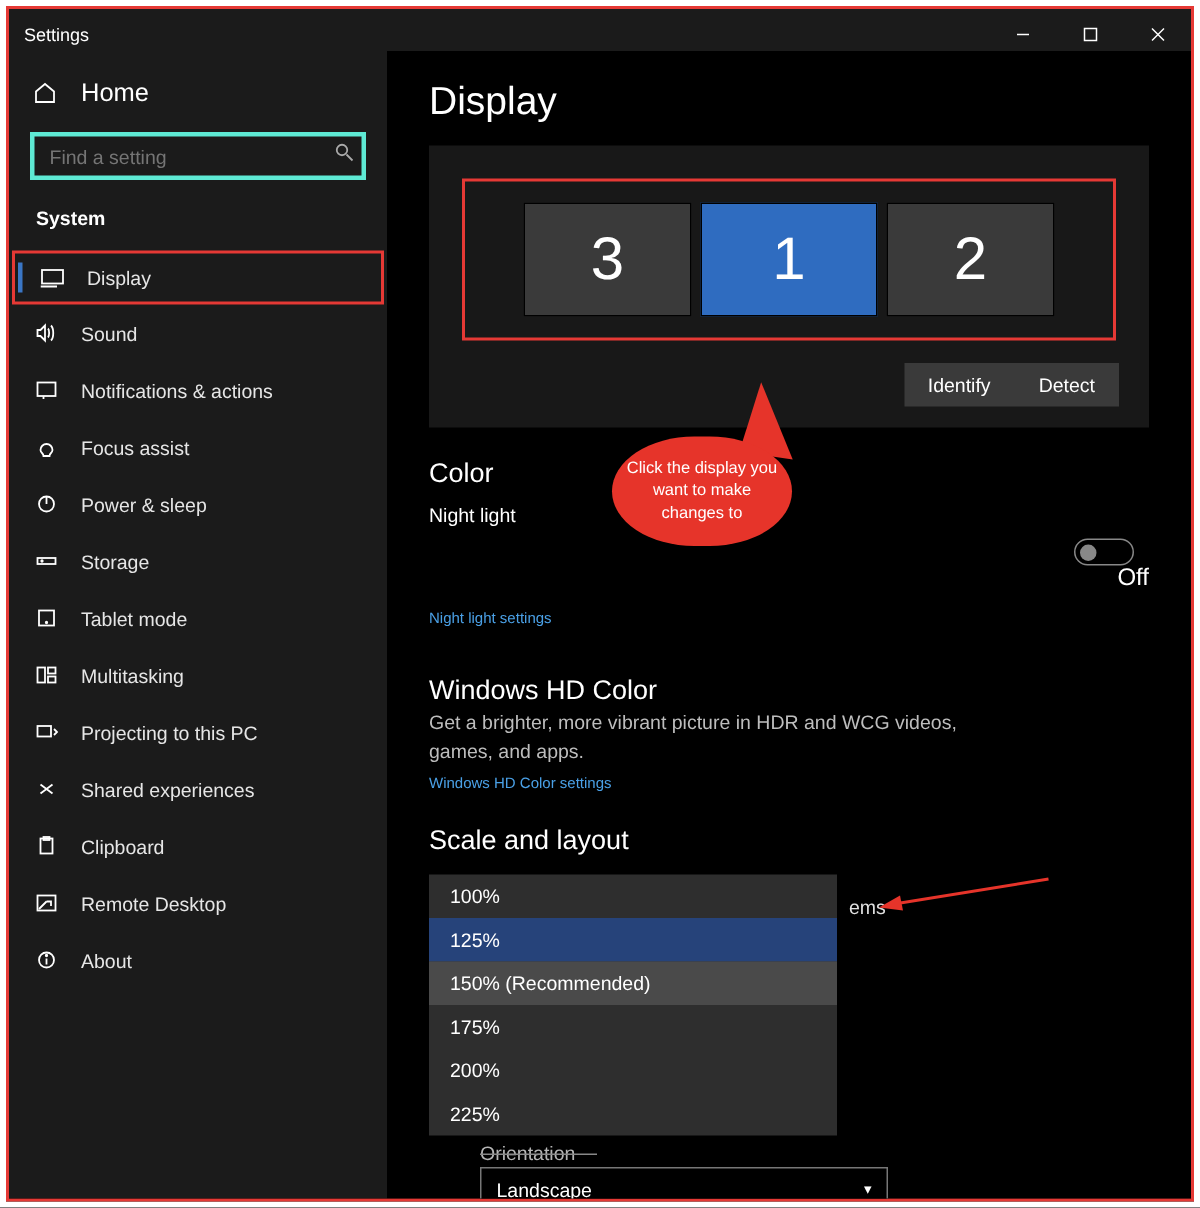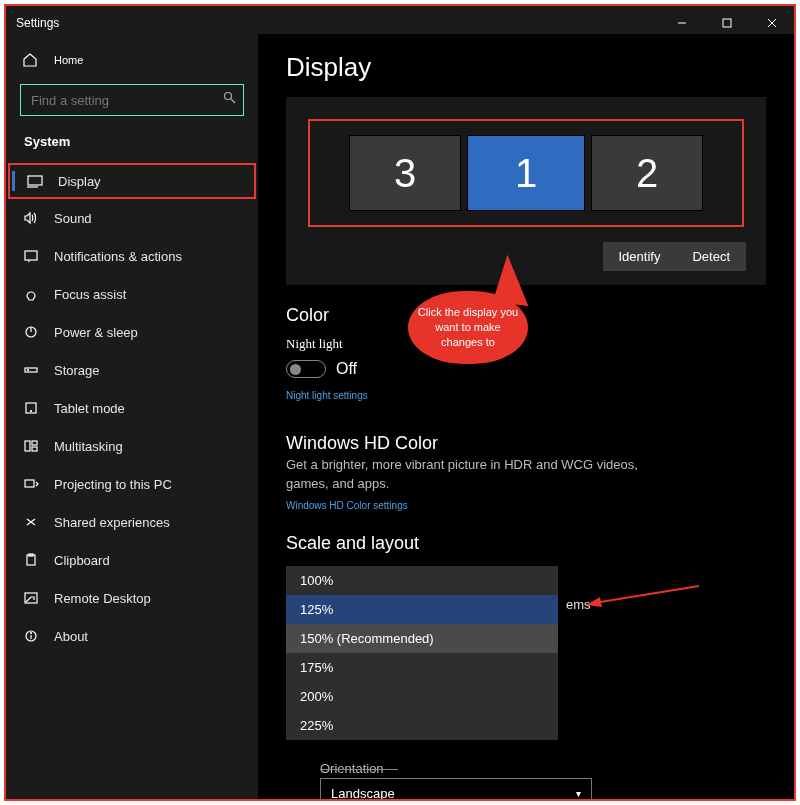--- a/index.html
+++ b/index.html
@@ -41,29 +41,29 @@
   .body { display: flex; height: calc(100% - 28px); }
   .sidebar {
     width: 252px;
     background: #1b1b1b;
     padding: 10px 0 0 0;
     position: relative;
   }
   .home-row {
     display: flex; align-items: center;
     padding: 8px 16px;
-    font-size: 11px;
+    font-size: 17px;
   }
   .home-row .icon { width: 18px; margin-right: 14px; display:flex; align-items:center; }
   .search-wrap { padding: 8px 14px; }
   .search {
     width: 100%;
     height: 32px;
     background: #1b1b1b;
-    border: 1px solid #5eead4;
+    border: 3px solid #5eead4;
     color: #aaa;
     font-size: 13px;
     padding: 0 32px 0 10px;
     position: relative;
   }
   .search-container { position: relative; }
   .search-icon { position: absolute; right: 22px; top: 15px; color: #aaa; font-size: 12px; }
   .section-title { padding: 10px 18px 8px; font-size: 13px; font-weight: 600; color:#fff; }
   .nav { list-style: none; padding-top: 6px; }
   .nav li {
@@ -150,22 +150,22 @@
     top: 250px;
     width: 0; height: 0;
     border-left: 8px solid transparent;
     border-right: 28px solid transparent;
     border-bottom: 48px solid #e6342a;
     transform: rotate(8deg);
     z-index: 4;
   }
   
   h2.sect { font-size: 18px; font-weight: 400; margin-top: 20px; }
-  .sub-label { font-size: 13px; margin-top: 10px; color: #fff; font-family: Liberation Serif, serif; }
-  .toggle-row { display:flex; align-items:flex-end; margin-top:8px; }
+  .sub-label { font-size: 13px; margin-top: 10px; color: #fff; }
+  .toggle-row { display:flex; align-items:flex-end; margin-top:8px;flex-direction:column; }
   .toggle {
     width: 40px; height: 18px; border: 1.5px solid #888; border-radius: 10px;
     position: relative; margin-right: 10px; background:#000;
   }
   .toggle::after {
     content:""; position:absolute; left:3px; top:2.5px;
     width:11px; height:11px; border-radius:50%; background:#888;
   }
   .link { color:#4aa0e6; font-size:10px; margin-top:12px; display:inline-block; }
   .desc { color:#bdbdbd; font-size:13px; margin-top:2px; line-height:1.45; max-width: 380px;}

